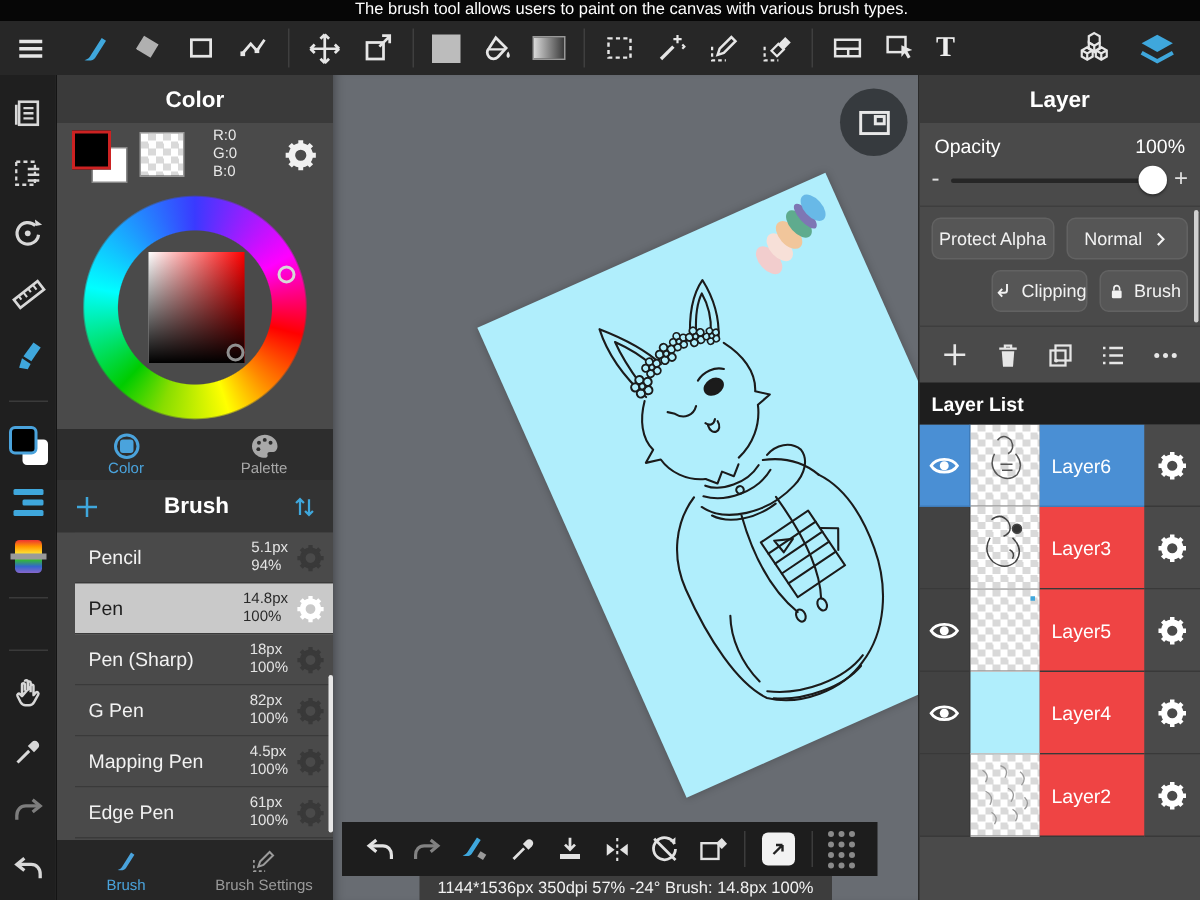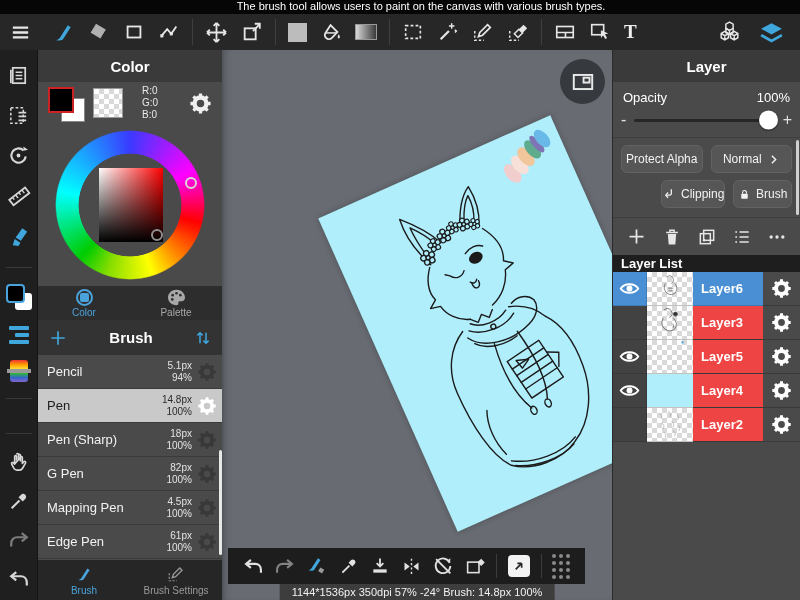--- a/index.html
+++ b/index.html
@@ -67,25 +67,25 @@
   .ctab { flex:1; display:flex; flex-direction:column; align-items:center; justify-content:center; gap:1px;
     font-size:10px; color:#a8a8a8; }
   .ctab.active { color:#4aa3dc; }
   .ctab-ic { width:17px; height:17px; border:2px solid #a8a8a8; border-radius:50%; display:flex; align-items:center; justify-content:center; }
   .ctab.active .ctab-ic { border-color:#4aa3dc; }
   .ctab.active .ctab-ic i { width:9px; height:9px; background:#4aa3dc; border-radius:2px; }
 
   .brushheader { height:35px; background:#333; display:flex; align-items:center; flex:none;
     color:#fff; font-size:15px; font-weight:bold; padding:0 10px; }
   .brushheader .title { flex:1; text-align:center; }
-  .brushlist { flex:1; position:relative; overflow:hidden; }
+  .brushlist { flex:1; position:relative; overflow:hidden;padding-left:12px; }
   .brow { height:34px; display:flex; align-items:center; border-bottom:1px solid #3a3a3a;
     padding:0 5px 0 9px; color:#f2f2f2; font-size:13px; background:#4a4a4a; }
   .brow .bname { flex:1; white-space:nowrap; }
-  .brow .bvals { text-align:right; font-size:10px; line-height:12px; color:#e4e4e4; margin-right:5px; }
+  .brow .bvals { text-align:left; font-size:10px; line-height:12px; color:#e4e4e4; margin-right:5px; }
   .brow .gearwrap { color:#393939; }
   .brow.selected { background:#c9c9c9; color:#1e1e1e; }
   .brow.selected .bvals { color:#2a2a2a; }
   .brow.selected .gearwrap { color:#fff; }
   .bscroll { position:absolute; right:0; top:95px; width:3px; height:105px; background:#e8e8e8; border-radius:2px; }
 
   .tabbar { height:40px; background:#262626; display:flex; flex:none; }
   .btab { flex:1; display:flex; flex-direction:column; align-items:center; justify-content:center; gap:2px;
     font-size:10px; color:#9a9a9a; }
   .btab.active { color:#4aa3dc; }
@@ -117,24 +117,24 @@
   .sliderrow { display:flex; align-items:center; padding:4px 8px 8px; color:#e0e0e0;
     font-size:16px; border-bottom:1px solid #3e3e3e; }
   .track { flex:1; height:3px; background:#262626; border-radius:2px; margin:0 8px; position:relative; }
   .knob { position:absolute; top:50%; left:calc(100% - 16px); width:19px; height:19px; border-radius:50%;
     background:#fff; transform:translateY(-50%); box-shadow:0 1px 2px rgba(0,0,0,.5); }
   .btnrow { display:flex; gap:8px; padding:7px 8px 0; }
   .btnrow.last { padding-bottom:9px; border-bottom:1px solid #3e3e3e;padding-left:48px; }
   .lbtn { flex:1; height:28px; background:#565656; border:1px solid #626262; border-radius:6px;
     color:#f2f2f2; font-size:12px; display:flex; align-items:center; justify-content:center; gap:5px; }
   .layertools { display:flex; align-items:center; justify-content:space-between; padding:8px 13px; color:#e6e6e6; }
-  .lltitle { height:17px; background:#1e1e1e; color:#fff; font-size:13px; font-weight:bold;
+  .lltitle { height:28px; background:#1e1e1e; color:#fff; font-size:13px; font-weight:bold;
     display:flex; align-items:center; padding-left:8px; flex:none; }
   .layerlist { flex:1; overflow:hidden; }
-  .lrow { height:34px; display:flex;font-weight:bold; }
+  .lrow { height:55px; display:flex; }
   .eyecell { width:34px; background:#424242; border-right:1px solid #3a3a3a; border-bottom:1px solid #393939;
     display:flex; align-items:center; justify-content:center; color:#fff; }
   .thumbcell { width:46px; position:relative; border-bottom:1px solid #c2c2c2; }
   .thumbcell svg { position:absolute; inset:0; width:100%; height:100%; }
   .labelcell { flex:1; background:#ef4444; color:#fff; font-size:13px; display:flex; align-items:center;
     padding-left:8px; border-bottom:1px solid #393939; }
   .gearcell { width:37px; background:#4a4a4a; border-bottom:1px solid #393939;
     display:flex; align-items:center; justify-content:center; color:#fff; }
   .lrow.selected .eyecell, .lrow.selected .labelcell { background:#4a8fd4; border-color:#3f7cba; }
   .cyanthumb { background:#b0eefc; }

